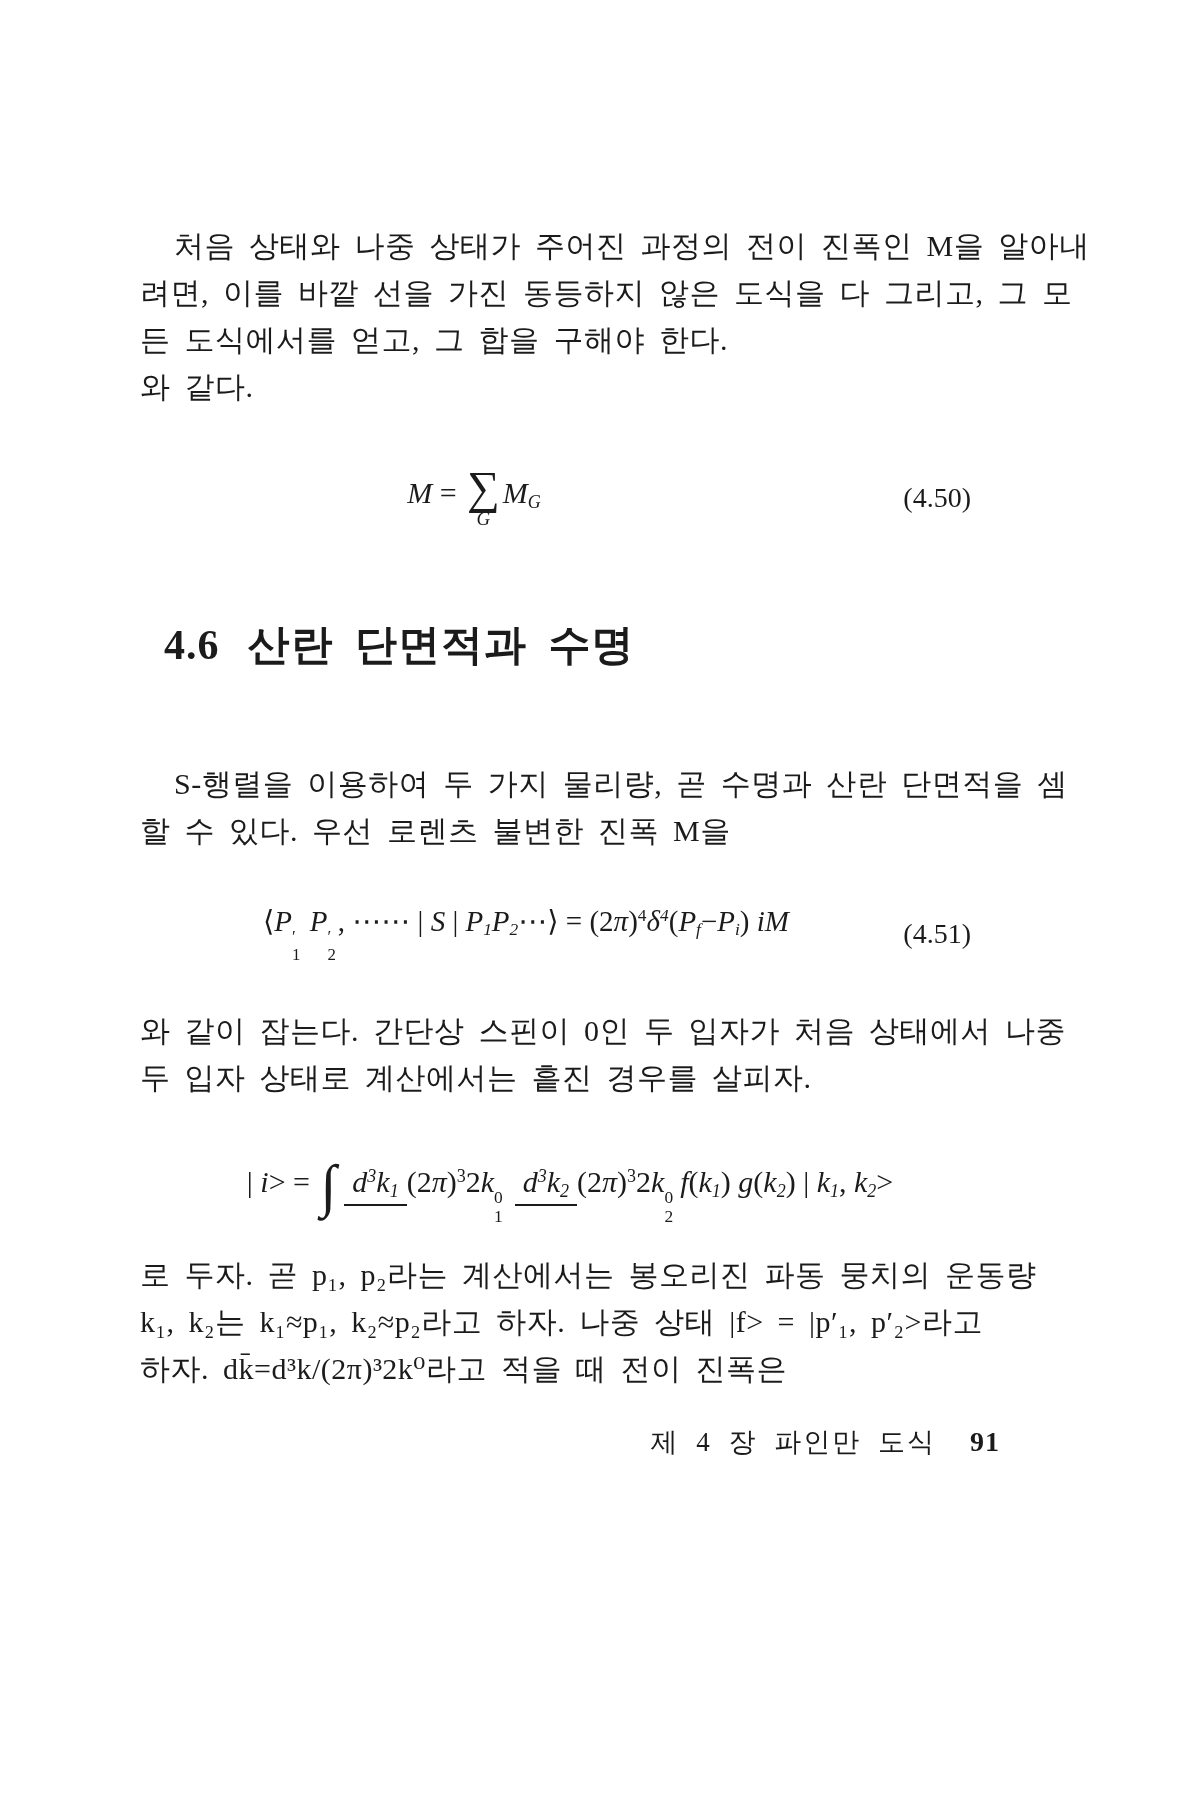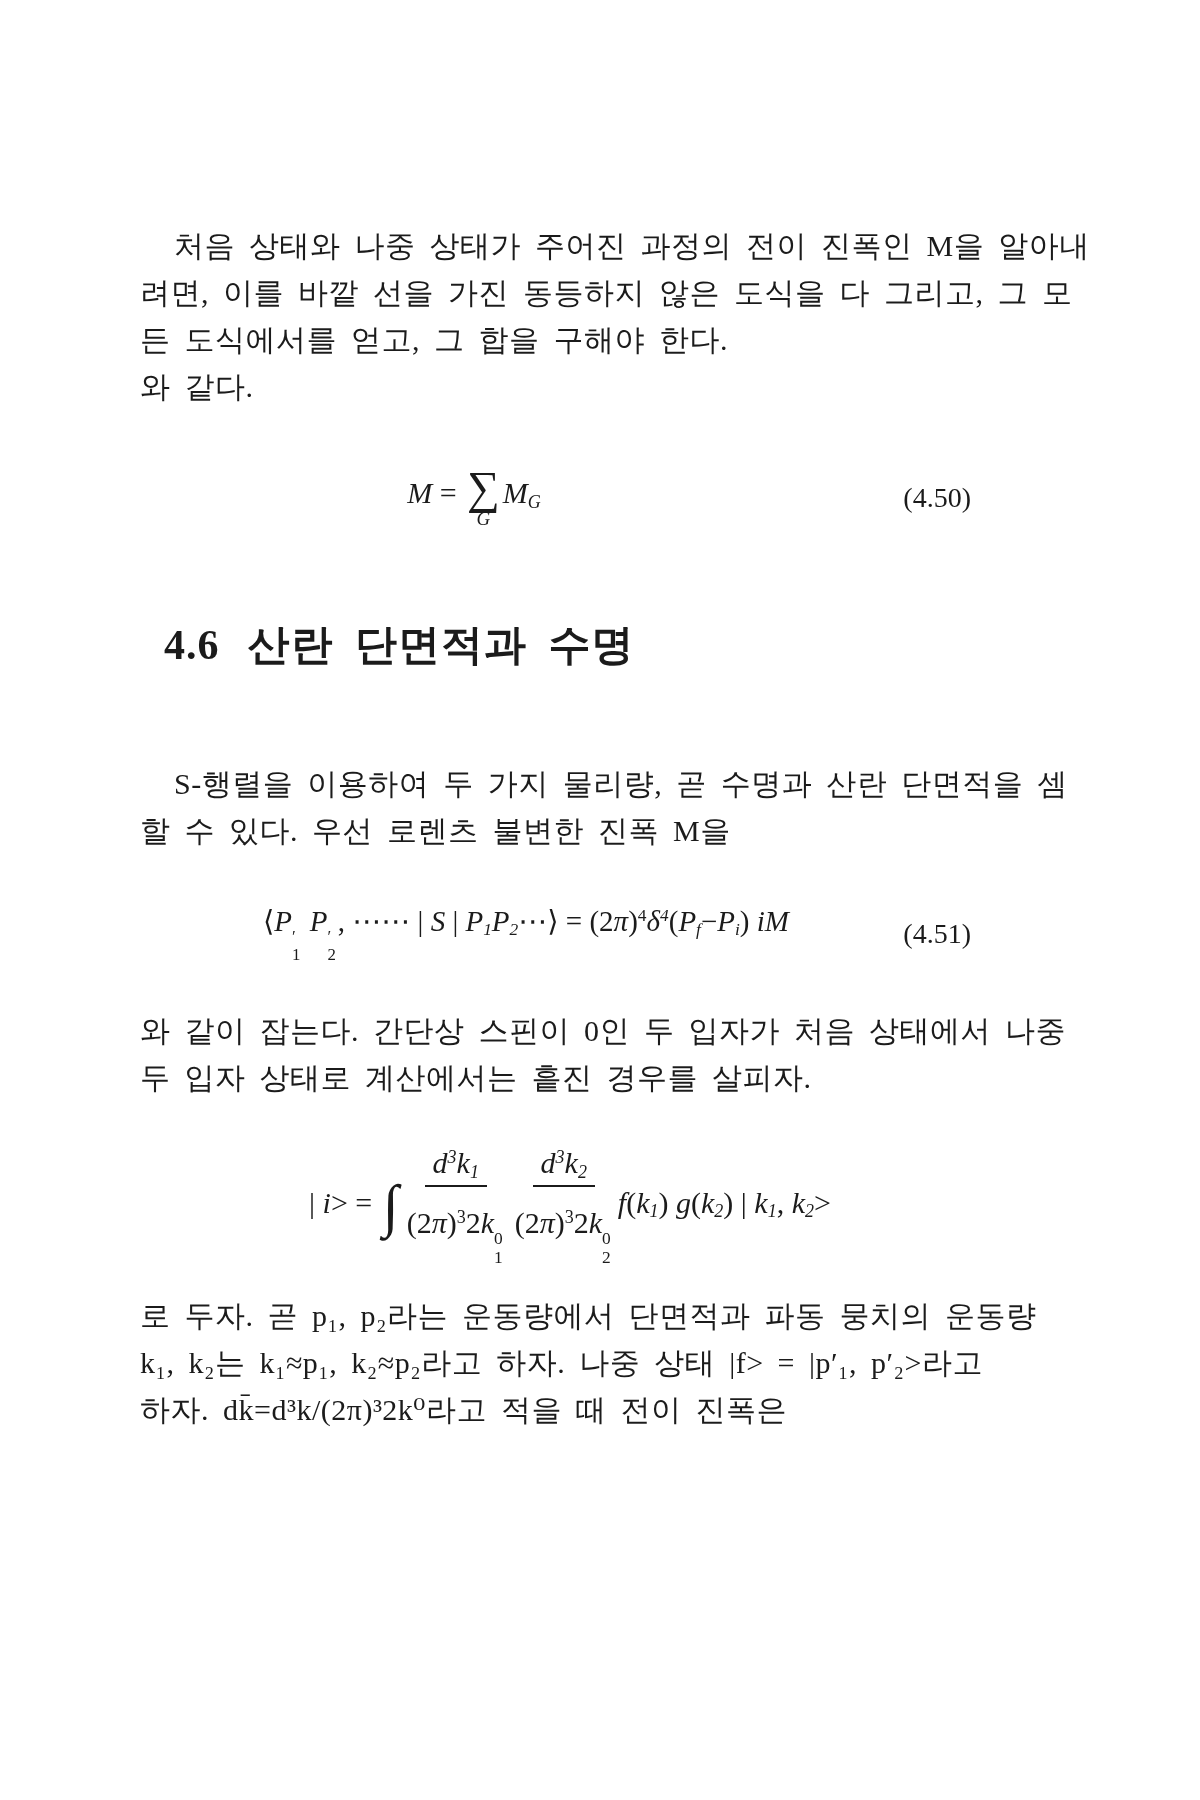--- a/index.html
+++ b/index.html
@@ -57,21 +57,21 @@
   .eq-row sup { vertical-align: 0.55em; }
   .eq-row sub { vertical-align: -0.25em; }
 
   
   .bigop { display: inline-flex; flex-direction: column; align-items: center; vertical-align: middle; margin: 0 3px; }
   .bigop .op { font-size: 46px; line-height: 1; }
   .bigop .under { font-size: 19px; line-height: 1; font-style: italic; margin-top: -2px; }
   .bigop.int-only .op { font-size: 58px; }
 
   
-  .frac { display: inline-flex; flex-direction: column; align-items: center; vertical-align: middle; margin: 0 5px; }
+  .frac { display: inline-flex; flex-direction: row; align-items: center; vertical-align: middle; margin: 0 5px; }
   .frac .num { padding: 0 8px 3px 8px; border-bottom: 2px solid #1b1b1b; line-height: 1.15; }
   .frac .den { padding-top: 19px; line-height: 1.15; }
 
   
   .supsub { display: inline-flex; flex-direction: column; align-items: flex-start; font-size: 0.58em; line-height: 1.05; vertical-align: -11px; margin-right: 2px; }
   .supsub .ss-sup, .supsub .ss-sub { display: block; }
 
   
   .page-footer {
     margin-top: 32px;
@@ -144,19 +144,22 @@
         </span><span class="frac">
           <span class="num"><span class="it">d</span><sup class="it">3</sup><span class="it">k</span><sub class="it">2</sub></span>
           <span class="den"><span>(2</span><span class="it">π</span><span>)</span><sup>3</sup><span>2</span><span class="it">k</span><span class="supsub">
               <span class="ss-sup">0</span>
               <span class="ss-sub">2</span>
             </span></span>
         </span><span class="it">f</span><span>(</span><span class="it">k</span><sub class="it">1</sub><span>) </span><span class="it">g</span><span>(</span><span class="it">k</span><sub class="it">2</sub><span>) | </span><span class="it">k</span><sub class="it">1</sub><span>,  </span><span class="it">k</span><sub class="it">2</sub><span>&gt;</span></span>
   </div>
 
   <div class="body-text para">
-      <div class="line">로 두자. 곧 p₁, p₂라는 운동량에서 단면적과 파동 뭉치의 운동량</div>
+      <div class="line">로 두자. 곧 p₁, p₂라는 계산에서는 봉오리진 파동 뭉치의 운동량</div>
       <div class="line">k₁, k₂는 k₁≈p₁, k₂≈p₂라고 하자. 나중 상태 |f&gt; = |p′₁, p′₂&gt;라고</div>
       <div class="line">하자. dk̄=d³k/(2π)³2k⁰라고 적을 때 전이 진폭은</div>
     </div>
 
+  <div class="page-footer">
+    <span>제 4 장   파인만 도식</span><span class="page-number">91</span>
+  </div>
 
 </div>
 
 </body></html>

